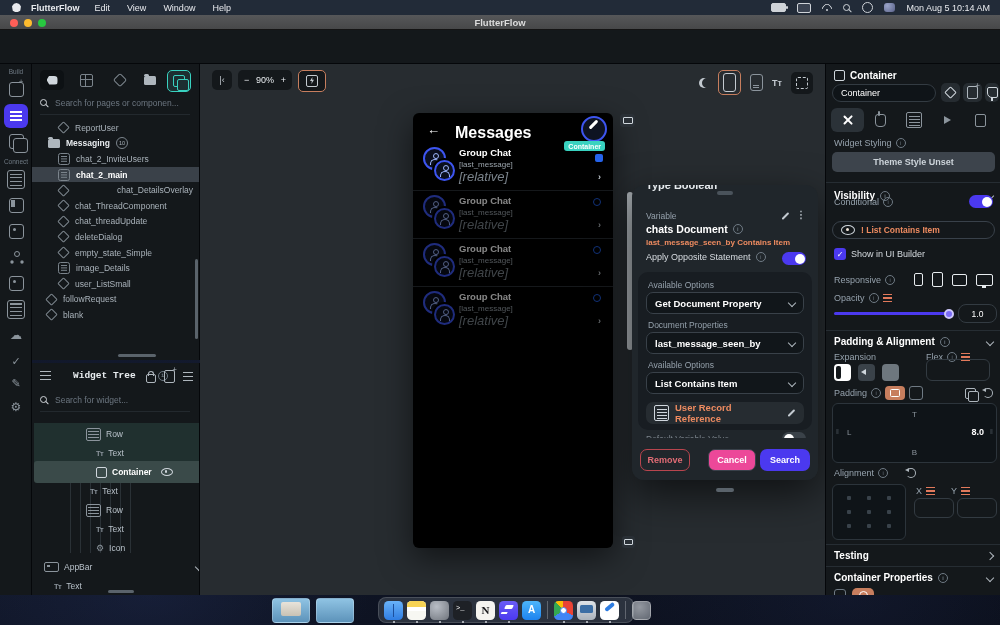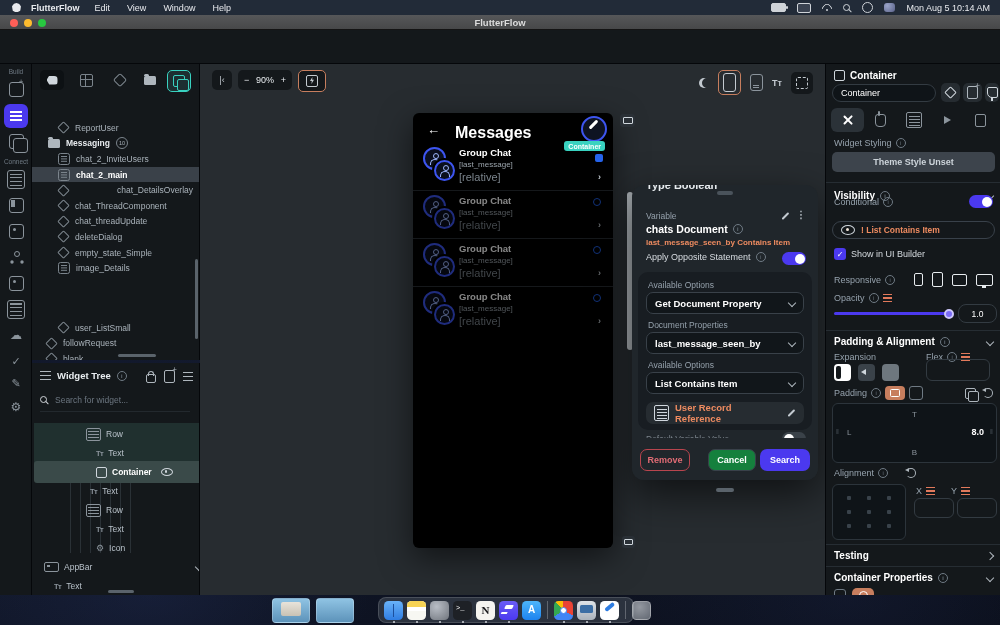--- a/index.html
+++ b/index.html
@@ -117,21 +117,21 @@
   .prow.sel{background:#3a4149;color:#fff;font-weight:bold;}
   .prow.bold{color:#e8ecef;font-weight:bold;}
   .pbadge{width:10px;height:10px;border:1px solid #7b848c;border-radius:50%;font-size:5.5px;display:flex;align-items:center;justify-content:center;color:#aab3bb;font-weight:normal;}
   .i-page{width:10px;height:10px;border:1.2px solid #7b848c;border-radius:2.5px;position:relative;}
   .i-page::after{content:"";position:absolute;left:2px;top:2px;width:6px;height:1.1px;background:#7b848c;box-shadow:0 2.4px 0 #7b848c,0 4.8px 0 #7b848c;}
   .i-diam2{width:7px;height:7px;border:1.3px solid #7b848c;transform:rotate(45deg);border-radius:1.5px;margin:0 1px;}
   .hthumb{position:absolute;background:#5a636b;border-radius:2px;}
   .vthumb{position:absolute;background:#5a636b;border-radius:2px;}
   
   #wtree{left:32px;top:363px;width:168px;height:232px;background:#14181b;border-right:1px solid #05070a;box-sizing:border-box;overflow:hidden;}
-  .wt-head{position:absolute;left:8px;top:7px;display:flex;align-items:center;gap:6px;font-size:9.5px;font-weight:bold;color:#e8ecef;}
+  .wt-head{position:absolute;left:8px;top:7px;display:flex;align-items:center;gap:22px;font-size:9.5px;font-weight:bold;color:#e8ecef;font-family:Liberation Mono, monospace;}
   .wt-acts{position:absolute;right:6px;top:7px;display:flex;gap:8px;align-items:center;}
   .i-lock{width:8px;height:7px;border:1.2px solid #aeb6bd;border-radius:2px;position:relative;margin-top:3px;}
   .i-lock::before{content:"";position:absolute;left:1px;top:-4px;width:4px;height:4px;border:1.2px solid #aeb6bd;border-bottom:none;border-radius:3px 3px 0 0;}
   .i-sort{width:10px;height:9px;background:repeating-linear-gradient(#aeb6bd 0 1.3px,transparent 1.3px 3.8px);}
   .i-docplus{width:9px;height:11px;border:1.2px solid #aeb6bd;border-radius:2px;position:relative;}
   .i-docplus::after{content:"+";position:absolute;right:-3px;top:-6px;font-size:7.5px;color:#aeb6bd;}
   .wrow{position:absolute;left:2px;width:164px;height:22px;display:flex;align-items:center;gap:5px;font-size:8.5px;color:#b9c2ca;}
   .wrow.hl{background:#20302f;}
   .wrow.sel{background:#3a4a49;color:#fff;font-weight:bold;border-radius:3px;}
   .wrow .acts{margin-left:auto;display:flex;gap:8px;align-items:center;margin-right:6px;}
@@ -173,21 +173,21 @@
   .avats{position:absolute;left:10px;top:5px;width:40px;height:38px;}
   .av{position:absolute;border-radius:50%;background:#0a0f1e;border:2px solid #3d55f0;box-sizing:border-box;}
   .av.a1{left:0;top:0;width:23px;height:23px;}
   .av.a2{left:11px;top:13px;width:21px;height:21px;box-shadow:0 0 0 2px #000;}
   .person{position:absolute;left:50%;top:50%;transform:translate(-50%,-54%);width:10px;height:11px;}
   .person::before{content:"";position:absolute;left:3px;top:0;width:4.5px;height:4.5px;border:1.2px solid #9fb8ff;border-radius:50%;}
   .person::after{content:"";position:absolute;left:0.5px;top:6.5px;width:8px;height:5px;border:1.2px solid #9fb8ff;border-bottom:none;border-radius:5px 5px 0 0;}
   .ctexts{position:absolute;left:46px;top:5px;line-height:12px;}
   .ct{font-size:9.5px;font-weight:bold;color:#fff;}
   .cs{font-size:8px;color:#9aa3ab;}
-  .cr{font-size:11px;color:#7b848c;}
+  .cr{font-size:13px;color:#7b848c;font-style:italic;}
   .ring{position:absolute;right:12px;top:8px;width:6px;height:6px;border:1.6px solid #2563eb;border-radius:50%;}
   .chev{position:absolute;right:12px;bottom:8px;font-size:9px;color:#c3cad0;font-weight:bold;}
   .marker{position:absolute;width:15px;height:13px;background:#2a3036;border-radius:3px;display:flex;align-items:center;justify-content:center;}
   .marker .mi1{width:8px;height:5px;border:1px solid #cfd6dc;border-radius:1px;}
   
   #dialog{position:absolute;left:432px;top:121px;width:186px;height:295px;background:#20262b;border-radius:12px;box-shadow:0 14px 40px rgba(0,0,0,.6);overflow:hidden;}
   .dlg-handle{position:absolute;left:50%;top:6px;transform:translateX(-50%);width:16px;height:4px;background:#4a535b;border-radius:2px;}
   .dlg-cliphead{position:absolute;left:14px;top:-6px;font-size:11px;font-weight:bold;color:#e8ecef;}
   .dlg-lab{position:absolute;font-size:8.5px;color:#95a1ac;}
   .dlg-name{position:absolute;left:14px;top:38px;font-size:10.5px;font-weight:bold;color:#fff;display:flex;gap:5px;align-items:center;}
@@ -198,21 +198,21 @@
   .tog.off{background:#3a4249;} .tog.off::after{right:auto;left:1.5px;}
   .dlg-inner{position:absolute;left:6px;top:87px;width:174px;height:158px;background:#181d22;border-radius:10px;}
   .dd{position:absolute;left:8px;width:158px;height:22px;background:#11161a;border:1px solid #394149;border-radius:7px;display:flex;align-items:center;justify-content:space-between;padding:0 8px;box-sizing:border-box;font-size:9.5px;font-weight:bold;color:#fff;}
   .reff{position:absolute;left:8px;width:158px;height:22px;background:#262c31;border-radius:7px;display:flex;align-items:center;gap:6px;padding:0 8px;box-sizing:border-box;font-size:9.5px;font-weight:bold;color:#ee8b60;}
   .i-db{width:10px;height:11px;border:1.2px solid #cfd6dc;border-radius:2px;background:repeating-linear-gradient(transparent 0 2px,#cfd6dc 2px 3px);background-clip:content-box;padding:1.5px;}
   .i-pencil{width:10px;height:10px;position:relative;margin-left:auto;}
   .i-pencil::after{content:"";position:absolute;left:1px;top:4px;width:9px;height:2.2px;background:#c3cad0;border-radius:1px;transform:rotate(-45deg);}
   .dlg-footer{position:absolute;left:0;bottom:0;width:186px;height:42px;background:#20262b;}
   .btn{position:absolute;height:22px;border-radius:7px;display:flex;align-items:center;justify-content:center;font-size:9px;font-weight:bold;box-sizing:border-box;}
   .btn-remove{left:8px;top:11px;width:50px;border:1.3px solid #b9454e;color:#e06c75;}
-  .btn-cancel{left:76px;top:11px;width:48px;background:#15803d;border:1px solid #39414a;color:#fff;}
+  .btn-cancel{left:76px;top:11px;width:48px;background:#ec4899;border:1px solid #39414a;color:#fff;}
   .btn-confirm{left:128px;top:11px;width:50px;background:#4b39ef;color:#fff;}
   .dots3{color:#aeb6bd;font-size:10px;font-weight:bold;}
   .dlg-scroll{position:absolute;left:427px;top:128px;width:6px;height:158px;background:#b9bec3;border-radius:3px;opacity:.85;}
   .below-handle{position:absolute;left:516px;top:424px;width:18px;height:4px;background:#5a636b;border-radius:2px;}
   .info{width:8px;height:8px;border:1px solid #6f7a84;border-radius:50%;font-size:5.5px;color:#6f7a84;display:inline-flex;align-items:center;justify-content:center;font-style:normal;flex:0 0 auto;}
   
   #inspector{left:825px;top:64px;width:175px;height:531px;background:#14181b;border-left:1px solid #05070a;box-sizing:border-box;overflow:hidden;font-size:9px;}
   .ins-row{position:absolute;left:8px;width:159px;display:flex;align-items:center;gap:5px;}
   .ins-lab{color:#95a1ac;font-size:9px;display:flex;gap:4px;align-items:center;}
   .ins-head{color:#fff;font-weight:bold;font-size:10px;display:flex;gap:5px;align-items:center;}
@@ -443,20 +443,24 @@
         </span>
     </div>
     <div class="pright">
       <span class="fbtn">
           <span class="i-folder"></span>
         </span>
       <span class="fbtn teal">
           <span class="i-copy"></span>
         </span>
     </div>
+    <div class="searchrow" style="top:34px;">
+      <span class="s-glass"></span>
+      <span>Search for pages or componen...</span>
+    </div>
     <div class="plist">
       <div class="prow" style="padding-left:26px;">
           <span class="ic i-diam2"></span>
           <span>ReportUser</span>
         </div>
       <div class="prow bold" style="padding-left:16px;">
           <span class="ic i-folder"></span>
           <span>Messaging</span>
           <span class="pbadge">10</span>
         </div>
@@ -485,21 +489,21 @@
           <span>deleteDialog</span>
         </div>
       <div class="prow" style="padding-left:26px;">
           <span class="ic i-diam2"></span>
           <span>empty_state_Simple</span>
         </div>
       <div class="prow" style="padding-left:26px;">
           <span class="ic i-page"></span>
           <span>image_Details</span>
         </div>
-      <div class="prow" style="padding-left:26px;margin-top:44px;">
+      <div class="prow" style="padding-left:26px;">
           <span class="ic i-diam2"></span>
           <span>user_ListSmall</span>
         </div>
       <div class="prow" style="padding-left:14px;">
           <span class="ic i-diam2"></span>
           <span>followRequest</span>
         </div>
       <div class="prow" style="padding-left:14px;">
           <span class="ic i-diam2"></span>
           <span>blank</span>

